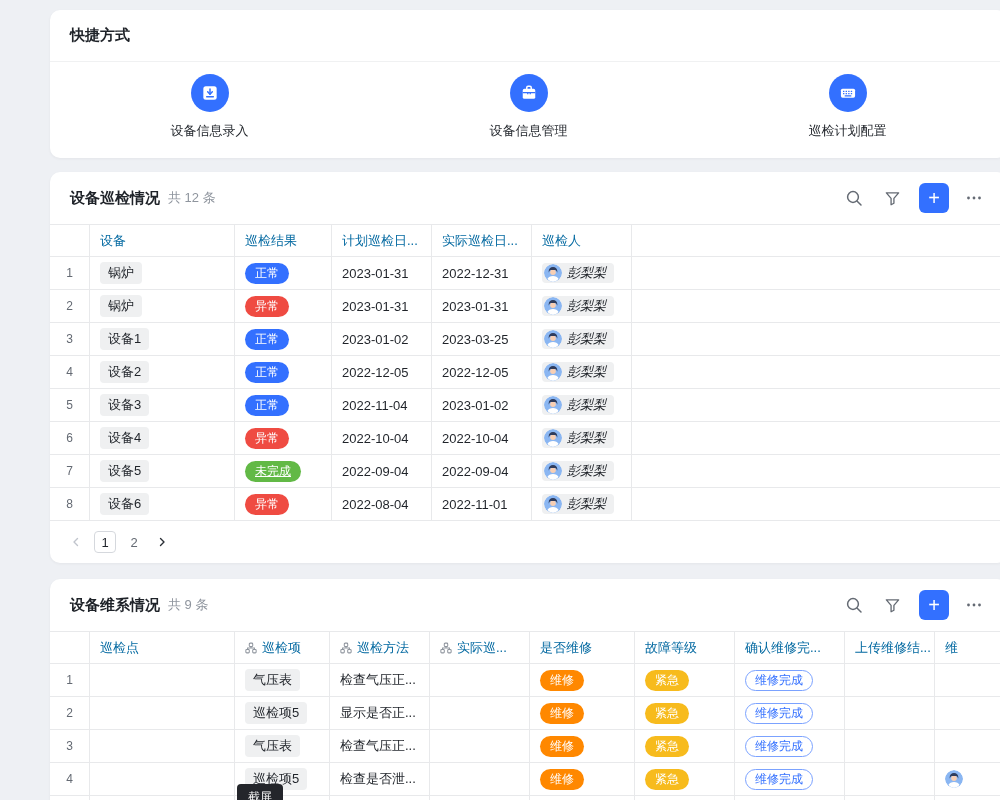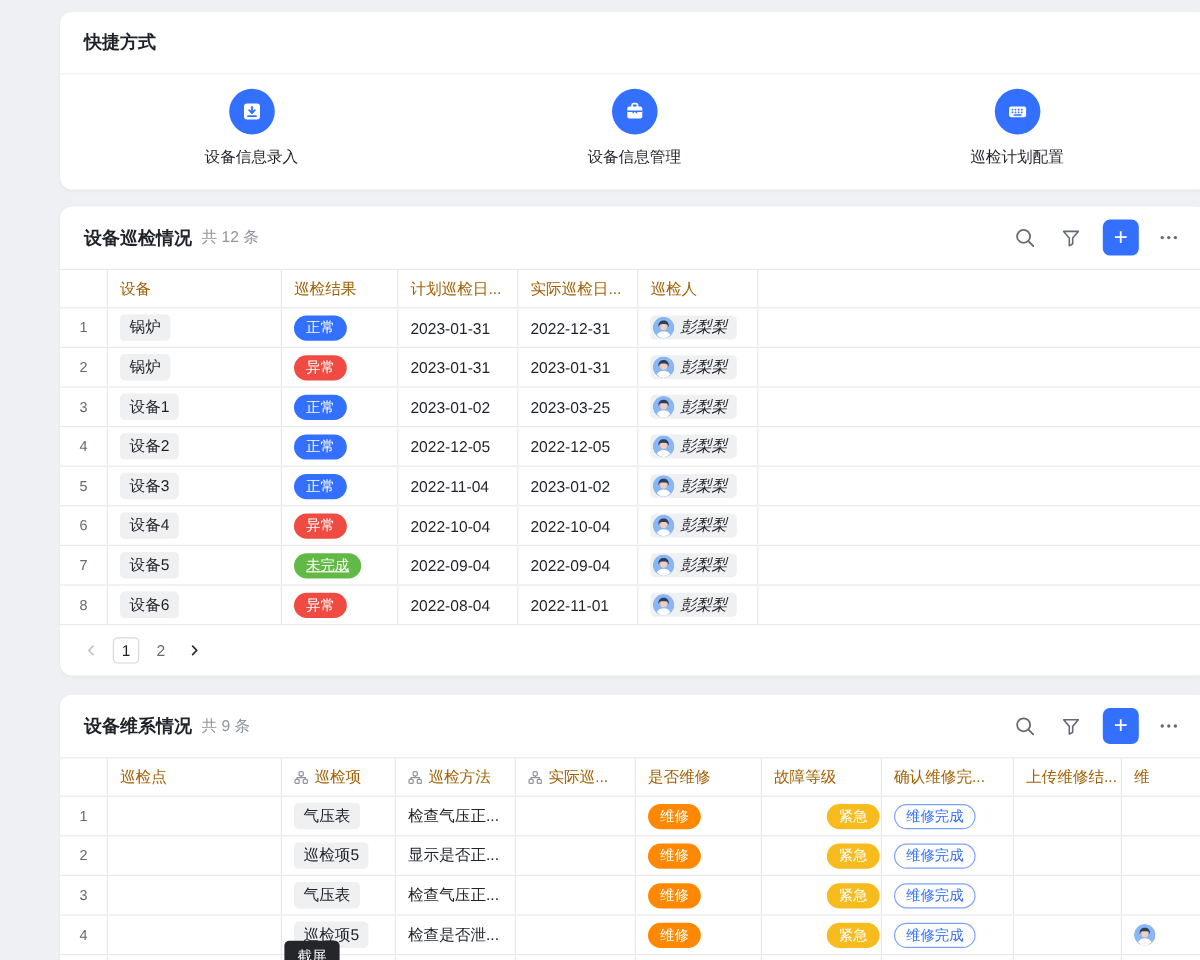--- a/index.html
+++ b/index.html
@@ -26,34 +26,34 @@
   .shortcut-row { display:flex; padding:12px 0 18px; }
   .shortcut { flex:1; display:flex; flex-direction:column; align-items:center; gap:10px; cursor:pointer; }
   .circ { width:38px; height:38px; border-radius:50%; display:flex; align-items:center; justify-content:center; }
   .sc-label { font-size:13px; color:#1f2329; }
 
   .tbl { width:100%; }
   .trow { display:grid; height:33px; border-bottom:1px solid #e8e9eb; align-items:center; }
   .t1 .trow { grid-template-columns:40px 145px 97px 100px 100px 100px 1fr; }
   .t2 .trow { grid-template-columns:40px 145px 95px 100px 100px 105px 100px 110px 90px 1fr; }
   .thead { border-top:1px solid #e8e9eb; }
-  .thead .cell { color:#a16207; }
+  .thead .cell { color:#0369a1; }
   .cell { height:100%; display:flex; align-items:center; padding:0 10px;
     border-right:1px solid #e8e9eb; font-size:13px; overflow:hidden; white-space:nowrap; }
   .cell:last-child { border-right:none; }
   .idx { justify-content:center; color:#646a73; font-size:12px; padding:0 4px; }
   .hicon { margin-right:5px; flex:none; }
 
   .tag { background:#eff0f1; border-radius:4px; padding:2px 8px; font-size:13px; line-height:18px; }
   .badge { border-radius:11px; padding:2px 10px; font-size:12px; color:#fff; line-height:17px; }
   .badge-blue   { background:#3370ff; }
   .badge-red    { background:#ef4b42; }
   .badge-green  { background:#62b946;text-decoration:underline; }
   .badge-orange { background:#ff8800;text-align:right; }
-  .badge-amber  { background:#f7bb1d;margin-left:44px; }
+  .badge-amber  { background:#f7bb1d; }
   .badge-outline{ background:#fff; border:1px solid #7ba2ff; color:#3370ff; padding:1px 9px; }
   .person { display:inline-flex; align-items:center; gap:5px; background:#eff0f1;
     border-radius:4px; padding:1px 8px 1px 2px; font-size:13px;font-style:italic; }
   .avatar { flex:none; border-radius:50%; }
 
   .pagination { display:flex; align-items:center; height:42px; padding:0 16px; gap:8px; font-size:13px; }
   .pg-arrow { display:flex; align-items:center; justify-content:center; width:20px; height:20px; cursor:pointer; }
   .pg-cur { min-width:22px; height:22px; border:1px solid #d5d8dd; border-radius:4px; background:#fff;
     display:flex; align-items:center; justify-content:center; cursor:pointer; }
   .pg-num { min-width:20px; text-align:center; color:#646a73; cursor:pointer; }

